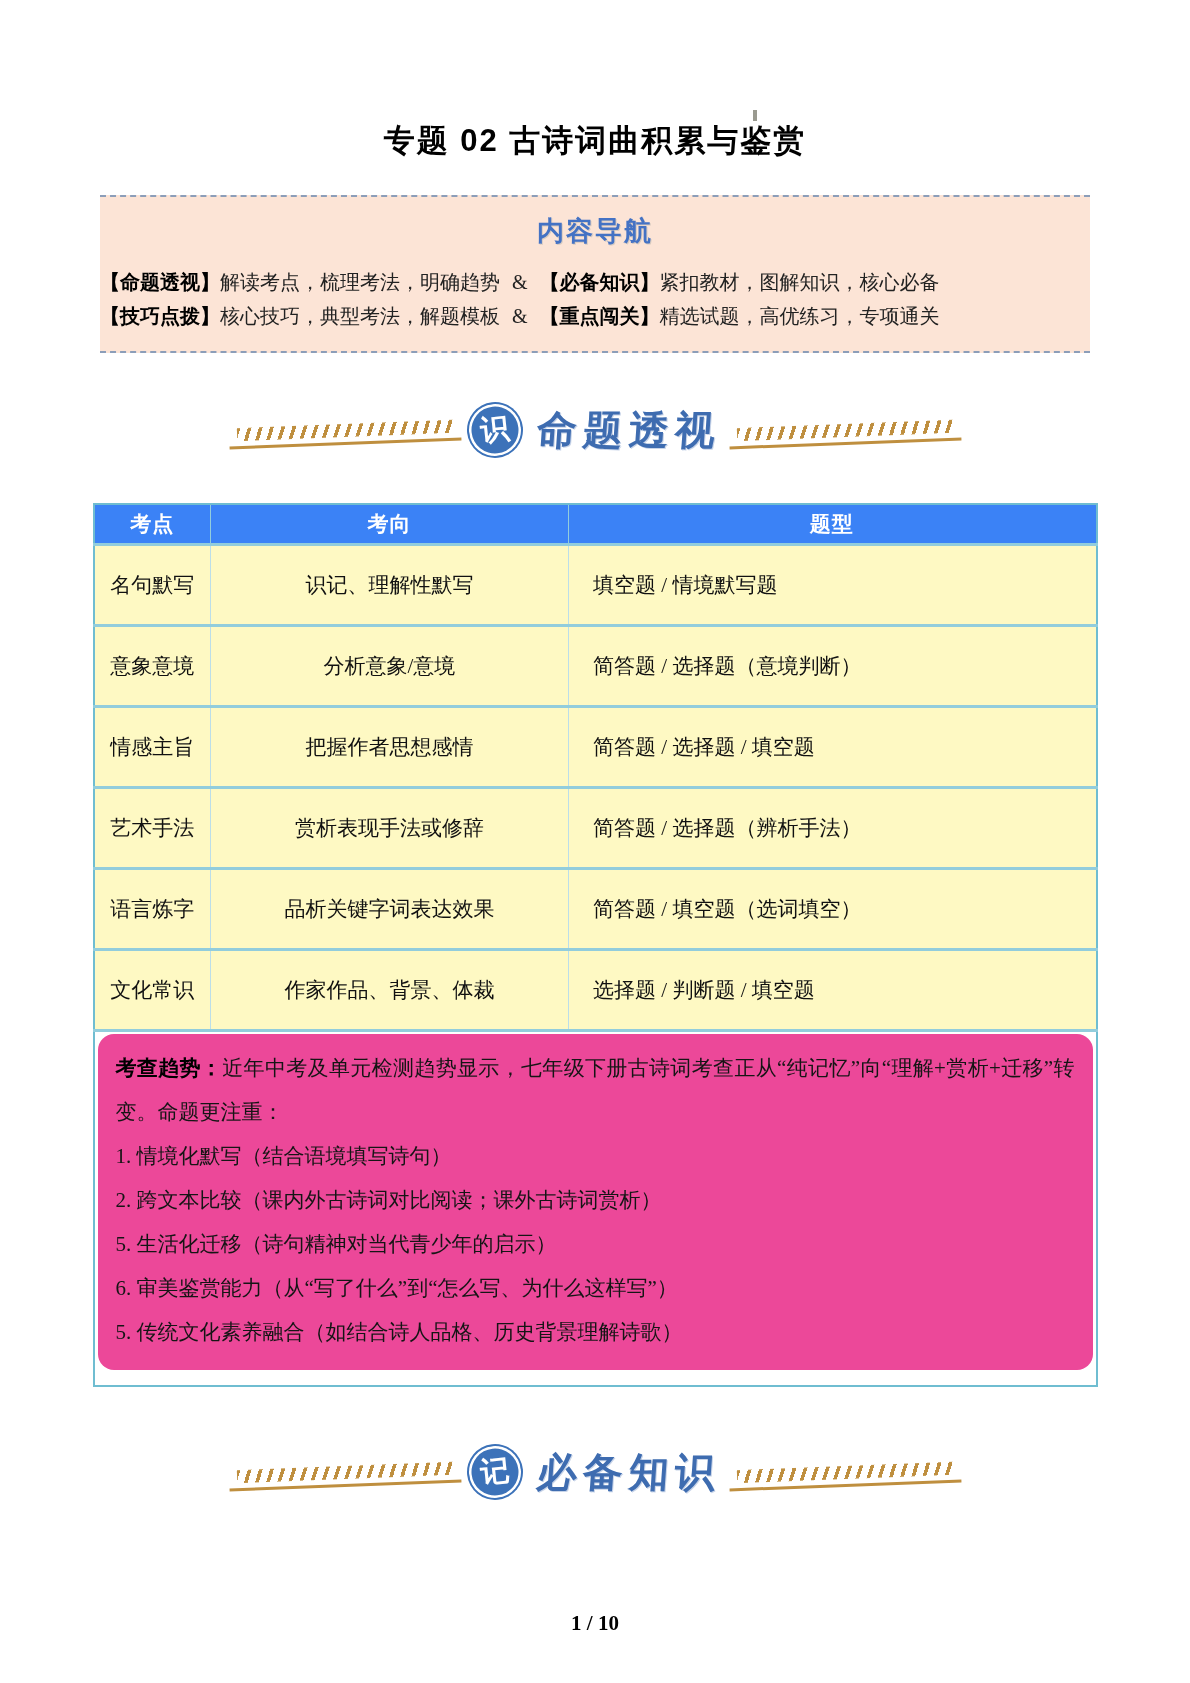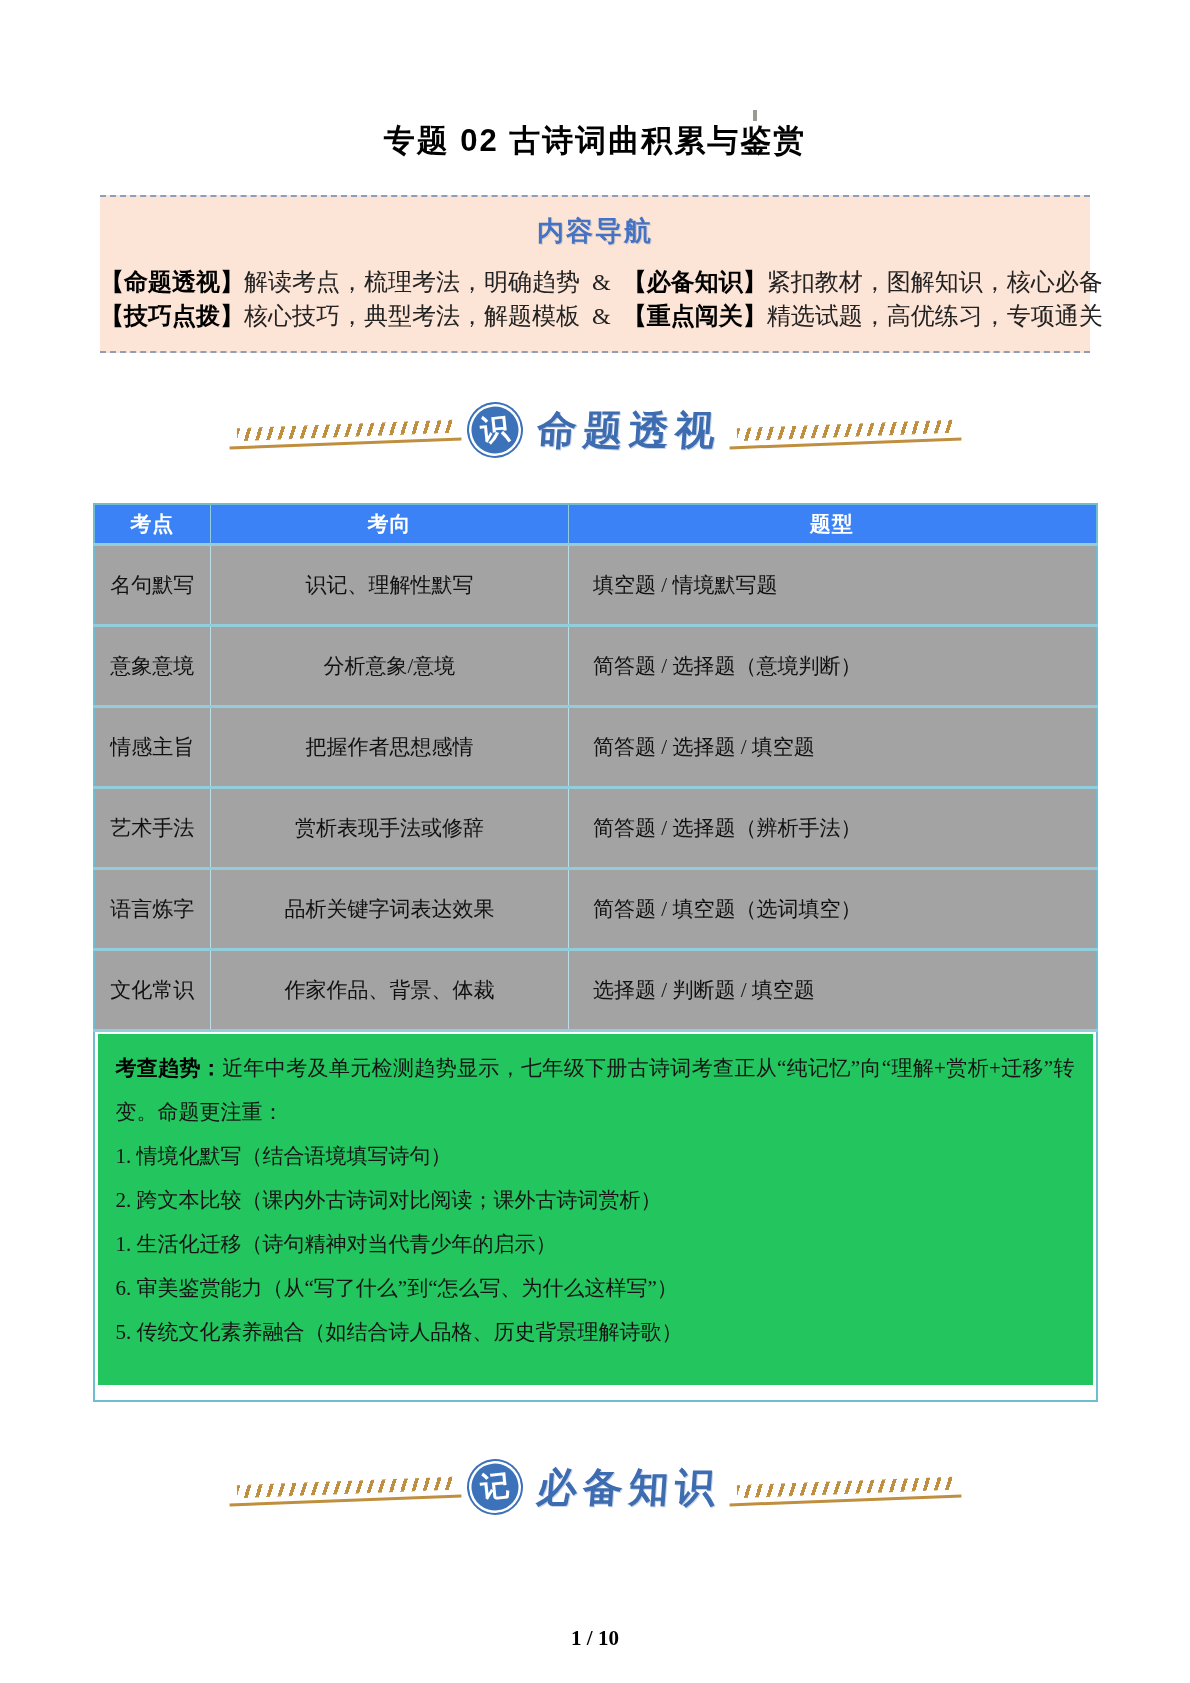--- a/index.html
+++ b/index.html
@@ -40,21 +40,21 @@
     color:#4472C4;
     font-family:"Liberation Sans", sans-serif;
     font-weight:bold;
     font-size:27px;
     letter-spacing:2px;
     margin-bottom:16px;
     text-shadow:1px 1px 0 #d8cbc0;
   }
   .nav-line{
     text-align:left;
-    font-size:24px;
+    font-size:20px;
     line-height:34px;
     color:#222;
     white-space:nowrap;
   }
   .nav-line b{ font-family:"Liberation Sans", sans-serif; font-weight:bold; color:#000; }
   .nav-line .amp{ margin:0 12px; font-family:"Liberation Serif", serif; }
   
   .section-header{
     display:flex;
     align-items:center;
@@ -113,38 +113,39 @@
     height:36px;
     border:1px solid #92CDDC;
     letter-spacing:1px;
   }
   .exam-table td{
     height:76px;
     border-top:3px solid #92CDDC;
     border-bottom:3px solid #92CDDC;
     border-left:1px solid #BBDEE9;
     border-right:1px solid #BBDEE9;
-    background:#a3a3a3;
+    background:#fef9c3;
     color:#111;
   }
   .exam-table .c1{ width:117px; text-align:center; }
   .exam-table .c2{ width:368px; text-align:center; }
   .exam-table .c3{ width:520px; text-align:left; padding-left:24px; }
   
   .trend-box{
     border:2px solid #6FBDD1;
     border-top:none;
     padding:2px 3px 15px;
   }
   .trend-inner{
-    background:#22c55e;
-    padding:12px 18px 31px;
+    background:#ec4899;
+    padding:12px 18px 16px;
     font-size:21px;
     line-height:44px;
     color:#151515;
+    border-radius:16px;
   }
   .trend-intro b{
     font-family:"Liberation Sans", sans-serif;
     font-weight:bold;
     color:#000;
   }
   .trend-intro{ margin:0; text-align:justify; }
   .trend-item{ line-height:44px; }
   
   .page-num{
@@ -223,21 +224,21 @@
           <td class="c3">选择题 / 判断题 / 填空题</td>
         </tr>
       </tbody>
     </table>
 
     <div class="trend-box">
       <div class="trend-inner">
         <p class="trend-intro"><b>考查趋势：</b><span>近年中考及单元检测趋势显示，七年级下册古诗词考查正从“纯记忆”向“理解+赏析+迁移”转变。命题更注重：</span></p>
         <div class="trend-item">1. 情境化默写（结合语境填写诗句）</div>
         <div class="trend-item">2. 跨文本比较（课内外古诗词对比阅读；课外古诗词赏析）</div>
-        <div class="trend-item">1. 生活化迁移（诗句精神对当代青少年的启示）</div>
+        <div class="trend-item">5. 生活化迁移（诗句精神对当代青少年的启示）</div>
         <div class="trend-item">6. 审美鉴赏能力（从“写了什么”到“怎么写、为什么这样写”）</div>
         <div class="trend-item">5. 传统文化素养融合（如结合诗人品格、历史背景理解诗歌）</div>
       </div>
     </div>
   </div>
 
   <div class="section-header second">
     <span class="hatch"></span>
     <span class="badge">记</span>
     <span class="section-title">必备知识</span>

